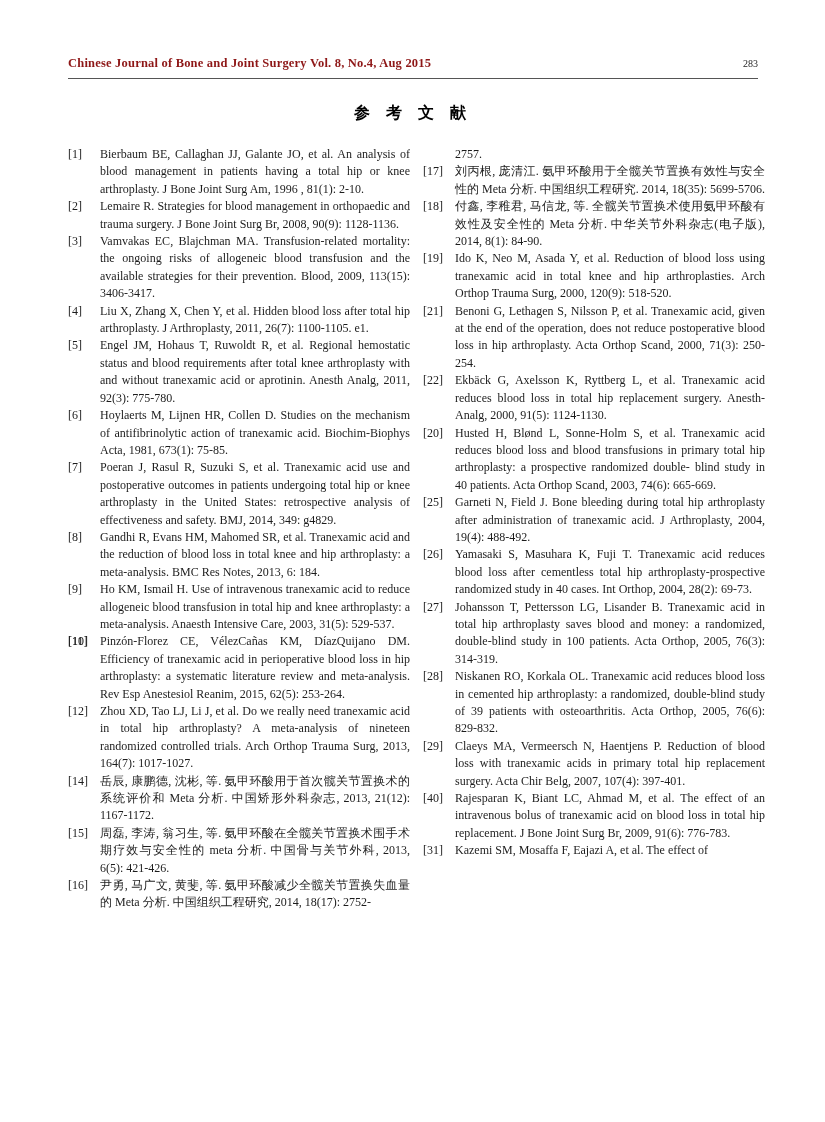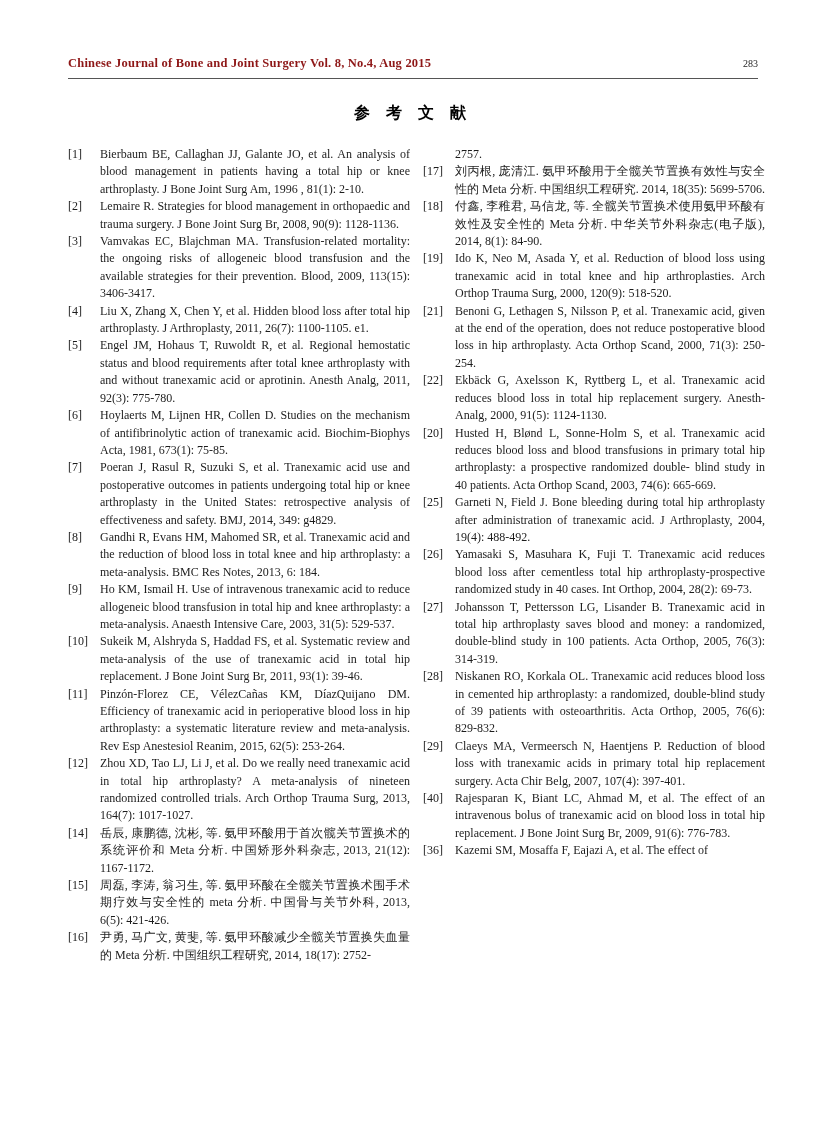--- a/index.html
+++ b/index.html
@@ -95,39 +95,39 @@
       <div class="ref-col" id="ref-col-left">
           <div class="ref-item"><span class="ref-num">[1]</span><span>Bierbaum BE, Callaghan JJ, Galante JO, et al. An analysis of blood management in patients having a total hip or knee arthroplasty. J Bone Joint Surg Am, 1996 , 81(1): 2-10.</span></div>
           <div class="ref-item"><span class="ref-num">[2]</span><span>Lemaire R. Strategies for blood management in orthopaedic and trauma surgery. J Bone Joint Surg Br, 2008, 90(9): 1128-1136.</span></div>
           <div class="ref-item"><span class="ref-num">[3]</span><span>Vamvakas EC, Blajchman MA. Transfusion-related mortality: the ongoing risks of allogeneic blood transfusion and the available strategies for their prevention. Blood, 2009, 113(15): 3406-3417.</span></div>
           <div class="ref-item"><span class="ref-num">[4]</span><span>Liu X, Zhang X, Chen Y, et al. Hidden blood loss after total hip arthroplasty. J Arthroplasty, 2011, 26(7): 1100-1105. e1.</span></div>
           <div class="ref-item"><span class="ref-num">[5]</span><span>Engel JM, Hohaus T, Ruwoldt R, et al. Regional hemostatic status and blood requirements after total knee arthroplasty with and without tranexamic acid or aprotinin. Anesth Analg, 2011, 92(3): 775-780.</span></div>
           <div class="ref-item"><span class="ref-num">[6]</span><span>Hoylaerts M, Lijnen HR, Collen D. Studies on the mechanism of antifibrinolytic action of tranexamic acid. Biochim-Biophys Acta, 1981, 673(1): 75-85.</span></div>
           <div class="ref-item"><span class="ref-num">[7]</span><span>Poeran J, Rasul R, Suzuki S, et al. Tranexamic acid use and postoperative outcomes in patients undergoing total hip or knee arthroplasty in the United States: retrospective analysis of effectiveness and safety. BMJ, 2014, 349: g4829.</span></div>
           <div class="ref-item"><span class="ref-num">[8]</span><span>Gandhi R, Evans HM, Mahomed SR, et al. Tranexamic acid and the reduction of blood loss in total knee and hip arthroplasty: a meta-analysis. BMC Res Notes, 2013, 6: 184.</span></div>
           <div class="ref-item"><span class="ref-num">[9]</span><span>Ho KM, Ismail H. Use of intravenous tranexamic acid to reduce allogeneic blood transfusion in total hip and knee arthroplasty: a meta-analysis. Anaesth Intensive Care, 2003, 31(5): 529-537.</span></div>
-          <div class="ref-item"><span class="ref-num">[10]</span><span>Sukeik M, Alshryda S, Haddad FS, et al. Systematic review and meta-analysis of the use of tranexamic acid in total hip replacement. J Bone Joint Surg Br, 2011, 93(1): 39-46.</span></div>
+          <div class="ref-item"><span class="ref-num">[10]</span></div>
           <div class="ref-item"><span class="ref-num">[11]</span><span>Pinzón-Florez CE, VélezCañas KM, DíazQuijano DM. Efficiency of tranexamic acid in perioperative blood loss in hip arthroplasty: a systematic literature review and meta-analysis. Rev Esp Anestesiol Reanim, 2015, 62(5): 253-264.</span></div>
           <div class="ref-item"><span class="ref-num">[12]</span><span>Zhou XD, Tao LJ, Li J, et al. Do we really need tranexamic acid in total hip arthroplasty? A meta-analysis of nineteen randomized controlled trials. Arch Orthop Trauma Surg, 2013, 164(7): 1017-1027.</span></div>
           <div class="ref-item"><span class="ref-num">[14]</span><span>岳辰, 康鹏德, 沈彬, 等. 氨甲环酸用于首次髋关节置换术的系统评价和 Meta 分析. 中国矫形外科杂志, 2013, 21(12): 1167-1172.</span></div>
           <div class="ref-item"><span class="ref-num">[15]</span><span>周磊, 李涛, 翁习生, 等. 氨甲环酸在全髋关节置换术围手术期疗效与安全性的 meta 分析. 中国骨与关节外科, 2013, 6(5): 421-426.</span></div>
           <div class="ref-item"><span class="ref-num">[16]</span><span>尹勇, 马广文, 黄斐, 等. 氨甲环酸减少全髋关节置换失血量的 Meta 分析. 中国组织工程研究, 2014, 18(17): 2752-</span></div>
         </div>
       <div class="ref-col" id="ref-col-right">
           <div class="ref-item"><span class="ref-num"></span><span>2757.</span></div>
           <div class="ref-item"><span class="ref-num">[17]</span><span>刘丙根, 庞清江. 氨甲环酸用于全髋关节置换有效性与安全性的 Meta 分析. 中国组织工程研究. 2014, 18(35): 5699-5706.</span></div>
           <div class="ref-item"><span class="ref-num">[18]</span><span>付鑫, 李稚君, 马信龙, 等. 全髋关节置换术使用氨甲环酸有效性及安全性的 Meta 分析. 中华关节外科杂志(电子版), 2014, 8(1): 84-90.</span></div>
           <div class="ref-item"><span class="ref-num">[19]</span><span>Ido K, Neo M, Asada Y, et al. Reduction of blood loss using tranexamic acid in total knee and hip arthroplasties. Arch Orthop Trauma Surg, 2000, 120(9): 518-520.</span></div>
           <div class="ref-item"><span class="ref-num">[21]</span><span>Benoni G, Lethagen S, Nilsson P, et al. Tranexamic acid, given at the end of the operation, does not reduce postoperative blood loss in hip arthroplasty. Acta Orthop Scand, 2000, 71(3): 250-254.</span></div>
           <div class="ref-item"><span class="ref-num">[22]</span><span>Ekbäck G, Axelsson K, Ryttberg L, et al. Tranexamic acid reduces blood loss in total hip replacement surgery. Anesth-Analg, 2000, 91(5): 1124-1130.</span></div>
           <div class="ref-item"><span class="ref-num">[20]</span><span>Husted H, Blønd L, Sonne-Holm S, et al. Tranexamic acid reduces blood loss and blood transfusions in primary total hip arthroplasty: a prospective randomized double- blind study in 40 patients. Acta Orthop Scand, 2003, 74(6): 665-669.</span></div>
           <div class="ref-item"><span class="ref-num">[25]</span><span>Garneti N, Field J. Bone bleeding during total hip arthroplasty after administration of tranexamic acid. J Arthroplasty, 2004, 19(4): 488-492.</span></div>
           <div class="ref-item"><span class="ref-num">[26]</span><span>Yamasaki S, Masuhara K, Fuji T. Tranexamic acid reduces blood loss after cementless total hip arthroplasty-prospective randomized study in 40 cases. Int Orthop, 2004, 28(2): 69-73.</span></div>
           <div class="ref-item"><span class="ref-num">[27]</span><span>Johansson T, Pettersson LG, Lisander B. Tranexamic acid in total hip arthroplasty saves blood and money: a randomized, double-blind study in 100 patients. Acta Orthop, 2005, 76(3): 314-319.</span></div>
           <div class="ref-item"><span class="ref-num">[28]</span><span>Niskanen RO, Korkala OL. Tranexamic acid reduces blood loss in cemented hip arthroplasty: a randomized, double-blind study of 39 patients with osteoarthritis. Acta Orthop, 2005, 76(6): 829-832.</span></div>
           <div class="ref-item"><span class="ref-num">[29]</span><span>Claeys MA, Vermeersch N, Haentjens P. Reduction of blood loss with tranexamic acids in primary total hip replacement surgery. Acta Chir Belg, 2007, 107(4): 397-401.</span></div>
           <div class="ref-item"><span class="ref-num">[40]</span><span>Rajesparan K, Biant LC, Ahmad M, et al. The effect of an intravenous bolus of tranexamic acid on blood loss in total hip replacement. J Bone Joint Surg Br, 2009, 91(6): 776-783.</span></div>
-          <div class="ref-item"><span class="ref-num">[36]</span><span>Kazemi SM, Mosaffa F, Eajazi A, et al. The effect of</span></div>
+          <div class="ref-item"><span class="ref-num">[31]</span><span>Kazemi SM, Mosaffa F, Eajazi A, et al. The effect of</span></div>
         </div>
     </div>
 
   </div>
 </div>
 
 </body></html>

